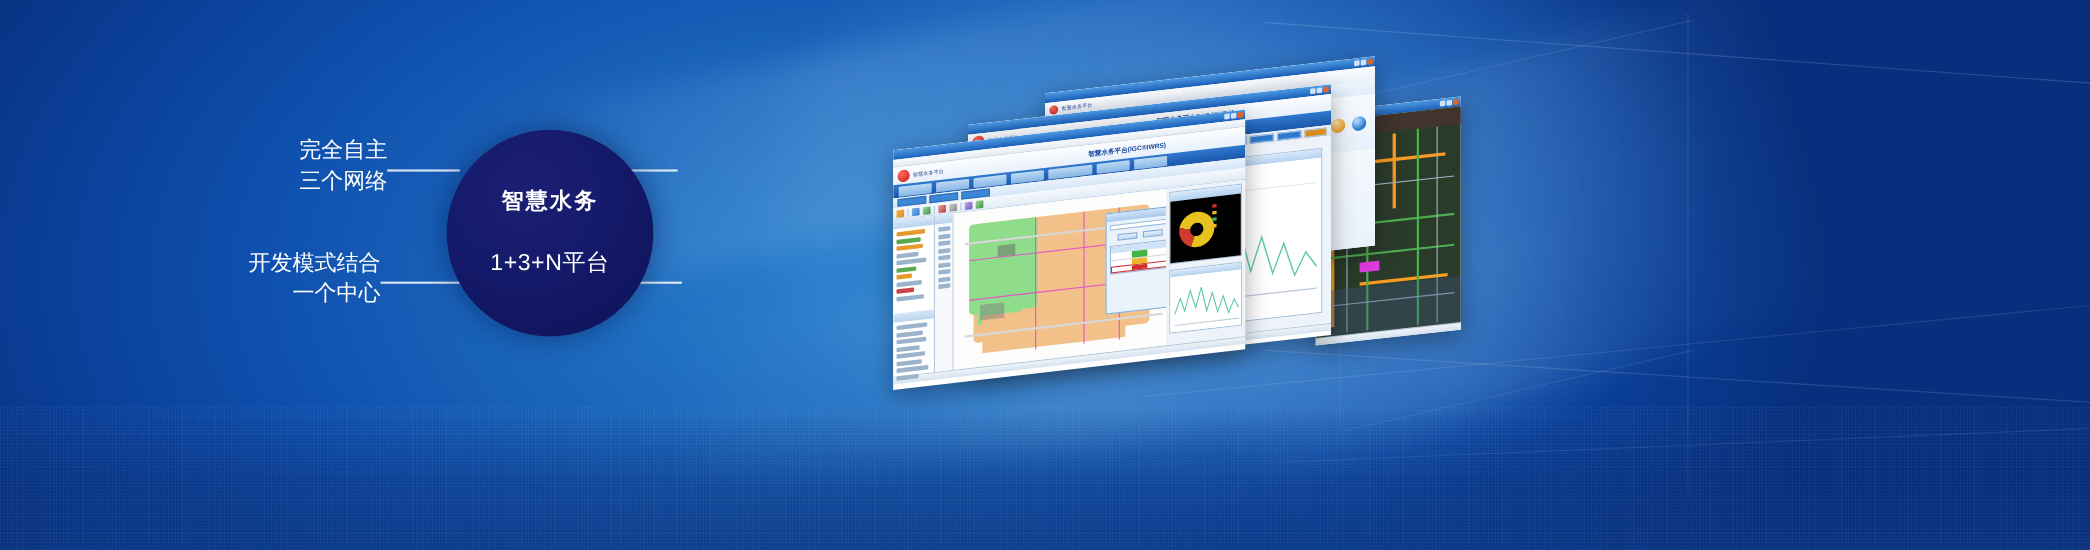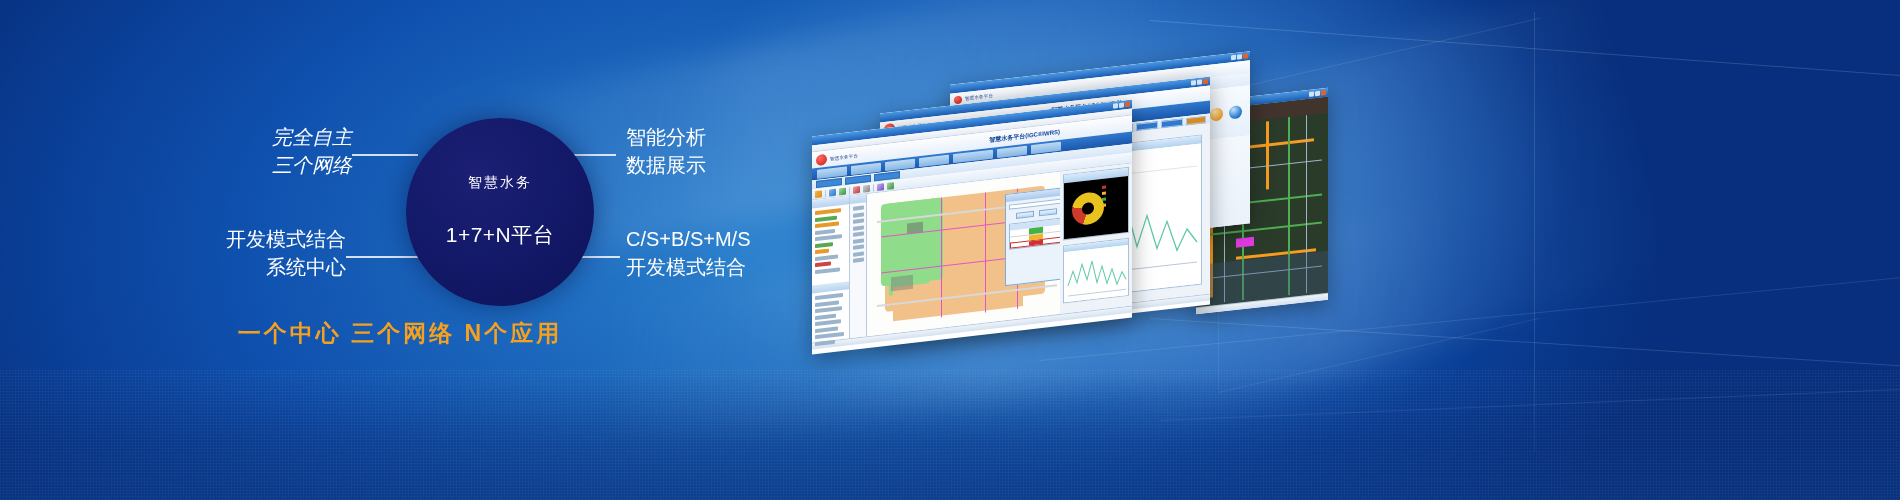--- a/index.html
+++ b/index.html
@@ -42,21 +42,21 @@
   
   #diagram{ position:absolute; left:0; top:0; width:840px; height:500px; }
   .hub{
     position:absolute; left:406px; top:118px; width:188px; height:188px;
     border-radius:50%;
     background:radial-gradient(circle at 38% 30%, #1c1f74 0%, #141a6a 45%, #0d1257 100%);
     box-shadow:0 0 26px rgba(5,10,60,.45);
     display:flex; flex-direction:column; align-items:center; justify-content:center;
     color:#fff; text-align:center;
   }
-  .hub-l1{ font-size:14px; letter-spacing:2px; font-weight:400; line-height:1.1; margin-bottom:25px;}
+  .hub-l1{ font-size:20px; letter-spacing:2px; font-weight:700; line-height:1.1; margin-bottom:25px;}
   .hub-l2{ font-size:27px; font-weight:400; letter-spacing:.5px; line-height:1.1; white-space:nowrap;}
   .hub-l2 sup{ font-size:12px; vertical-align:super; }
   .hub-l3{ font-size:21px; font-weight:400; letter-spacing:.5px; margin-top:5px;}
   .lbl{ position:absolute; color:#fff; font-size:20px; line-height:1.42; font-weight:400; white-space:nowrap; }
   .lbl.r{ text-align:right; }
   .lbl.l{ text-align:left; }
   .lbl .ln2{ display:block; }
   .connector{ position:absolute; height:2px; background:rgba(255,255,255,.82); }
   .tagline{
     position:absolute; left:0; top:318px; width:800px; text-align:center;
@@ -411,38 +411,29 @@
 
   <div id="diagram">
 
     <div class="connector" style="left:352px;top:154px;width:66px;"></div>
     <div class="connector" style="left:552px;top:154px;width:64px;"></div>
     <div class="connector" style="left:346px;top:256px;width:74px;"></div>
     <div class="connector" style="left:560px;top:256px;width:60px;"></div>
 
     <div class="hub">
       <div class="hub-l1">智慧水务</div>
-      <div class="hub-l3">1+7+N平台</div>
-    </div>
-
-    <div class="lbl r" style="left:160px;top:123px;width:192px;font-style:italic;">
+      <div class="hub-l3">1+3+N平台</div>
+    </div>
+
+    <div class="lbl r" style="left:160px;top:123px;width:192px;">
       <span>完全自主</span>
       <span class="ln2">三个网络</span>
     </div>
 
-    <div class="lbl l" style="left:626px;top:123px;">
-      <span>智能分析</span>
-      <span class="ln2">数据展示</span>
-    </div>
 
     <div class="lbl r" style="left:150px;top:225px;width:196px;">
       <span>开发模式结合</span>
-      <span class="ln2">系统中心</span>
-    </div>
-
-    <div class="lbl l" style="left:626px;top:225px;">
-      <span>C/S+B/S+M/S</span>
-      <span class="ln2">开发模式结合</span>
-    </div>
-
-    <div class="tagline">一个中心  三个网络  N个应用</div>
+      <span class="ln2">一个中心</span>
+    </div>
+
+
   </div>
 </div>
 
 </body></html>

